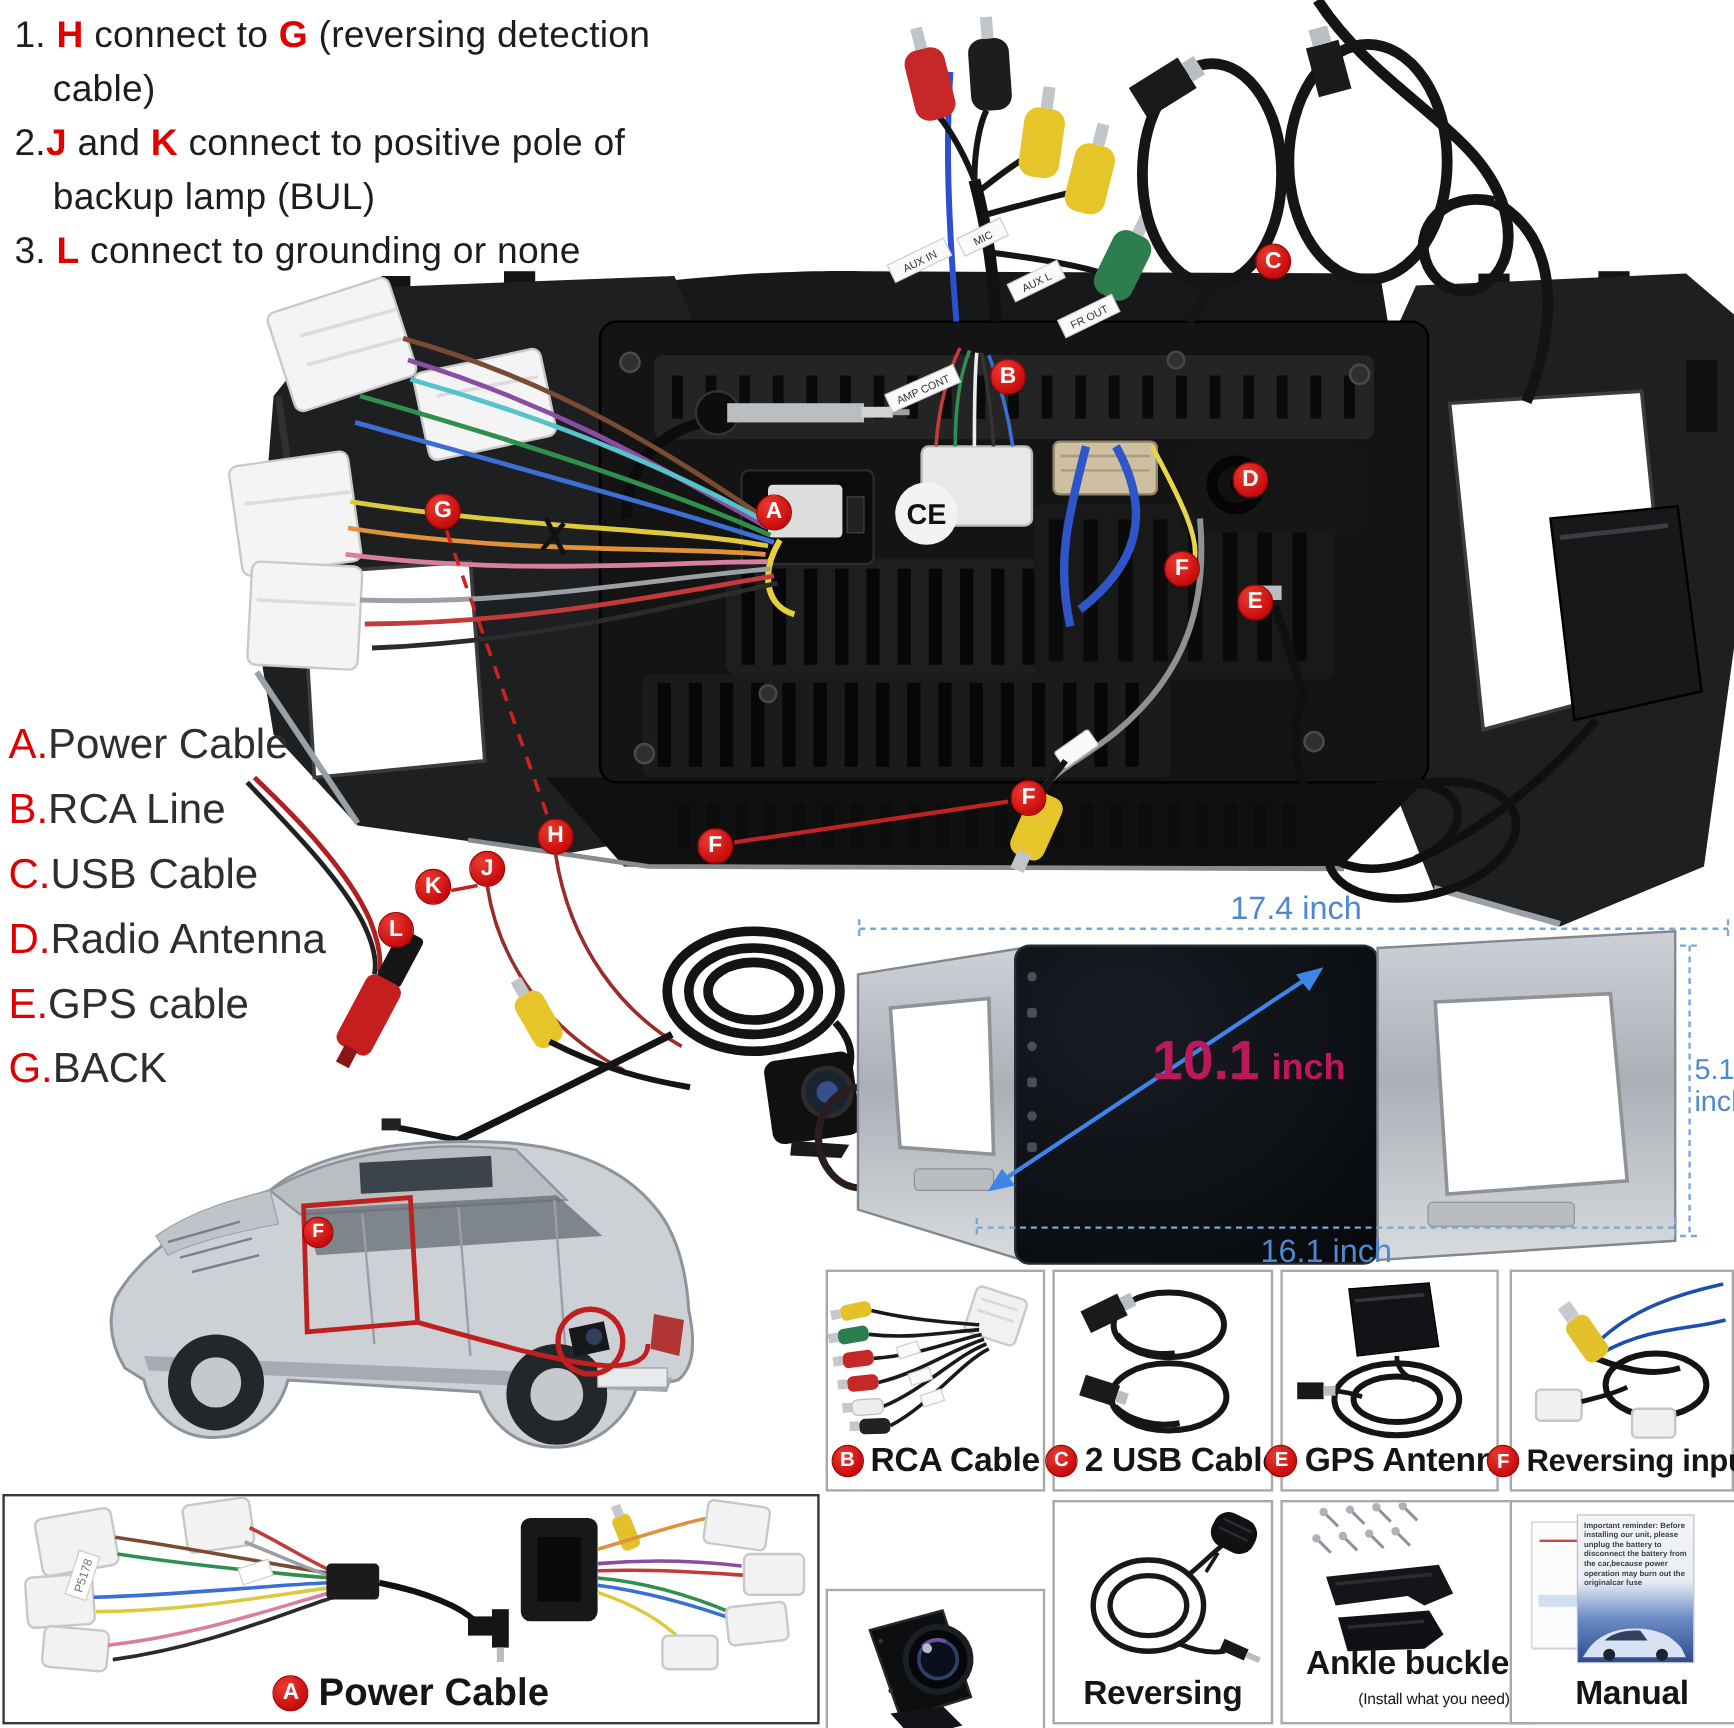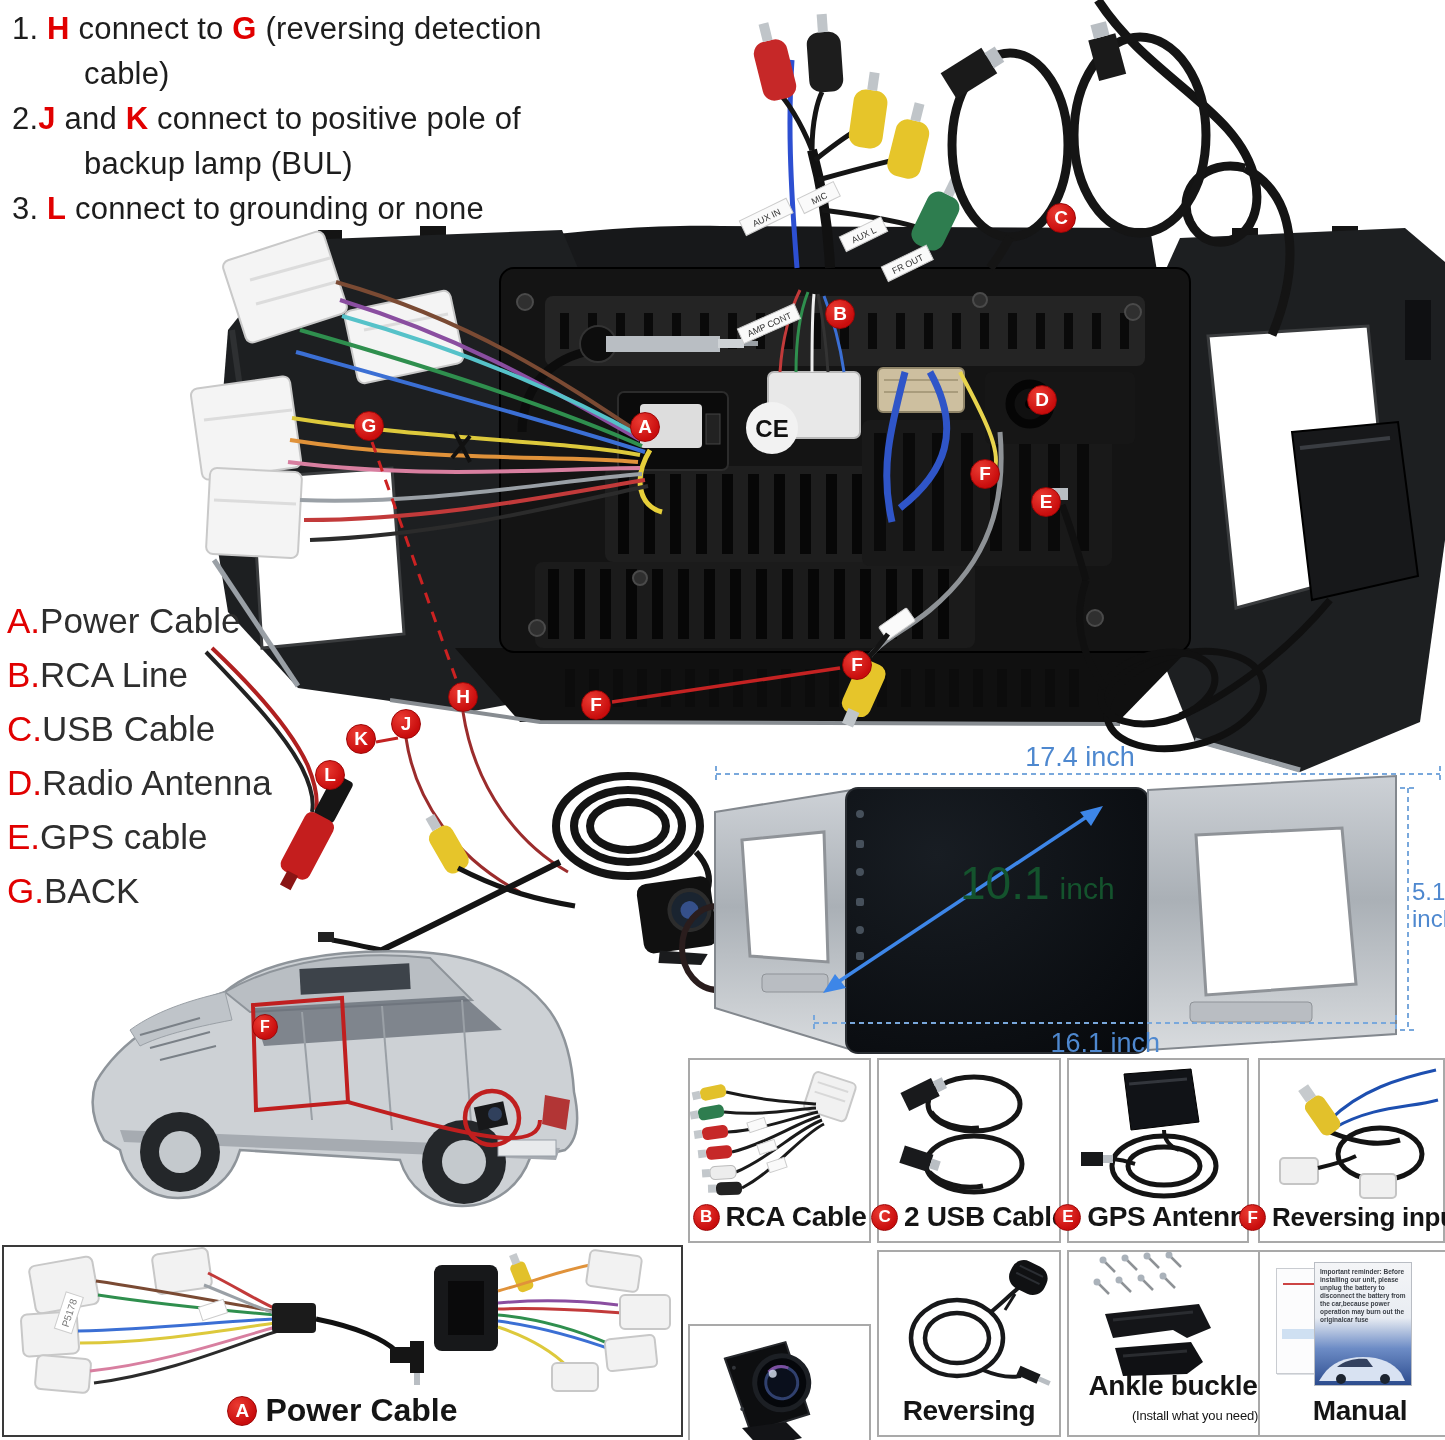--- a/index.html
+++ b/index.html
@@ -4,38 +4,38 @@
 <style>
   html,body{margin:0;padding:0;background:#fff;}
   .page{position:relative;width:1445px;height:1440px;background:#fff;overflow:hidden;
         font-family:"Liberation Sans",sans-serif;}
   svg{display:block;}
   .art{position:absolute;left:0;top:0;z-index:1;}
 
   
   .notes{position:absolute;left:12px;top:6px;z-index:4;font-size:31px;line-height:45px;
          color:#1d1d1d;letter-spacing:0.2px;}
-  .notes .ind{margin-left:72px;}
+  .notes .ind{margin-left:32px;}
   .rk{color:#e10000;font-weight:bold;}
 
   
   .legend{position:absolute;left:7px;top:594px;z-index:4;font-size:35px;line-height:54px;color:#2e2e2e;}
   .legend .lk{color:#e10000;}
 
   
   .badge{position:absolute;z-index:6;width:30px;height:30px;border-radius:50%;
          background:radial-gradient(circle at 35% 30%, #ea3b32, #c90d0d 70%);
          color:#fff;font-weight:bold;font-size:19px;display:flex;align-items:center;
          justify-content:center;border:1px solid #9d0606;box-sizing:border-box;}
   .badge.small{width:26px;height:26px;font-size:16px;}
 
   
   .dim{position:absolute;z-index:5;color:#4e88cf;font-size:27px;}
   .dim-right{position:absolute;z-index:5;color:#4e88cf;font-size:24px;line-height:27px;text-align:left;}
-  .dim-diag{position:absolute;z-index:5;color:#14532d;font-weight:normal;white-space:nowrap;}
+  .dim-diag{position:absolute;z-index:5;color:#be185d;font-weight:bold;white-space:nowrap;}
   .dim-diag .big{font-size:46px;}
   .dim-diag .sm{font-size:30px;margin-left:10px;}
 
   
   .cell{position:absolute;z-index:3;background:#fff;border:2px solid #a9a9a9;box-sizing:border-box;}
   .cell-label{position:absolute;left:0;right:0;bottom:8px;display:flex;align-items:center;
               justify-content:center;gap:6px;font-size:28px;font-weight:600;color:#151515;
               letter-spacing:-0.3px;white-space:nowrap;}
   .cell-label.two{flex-direction:column;gap:0;bottom:4px;line-height:30px;}
   .cell-label .sub{font-size:13px;font-weight:400;letter-spacing:-0.2px;padding-left:44px;}

